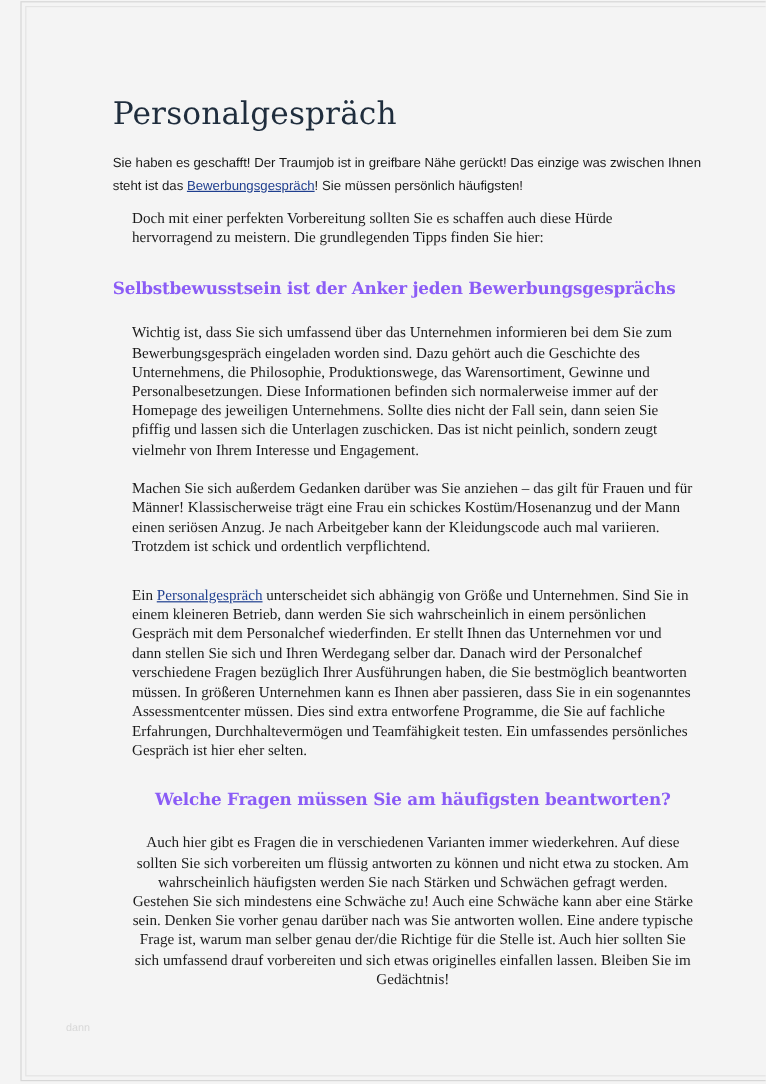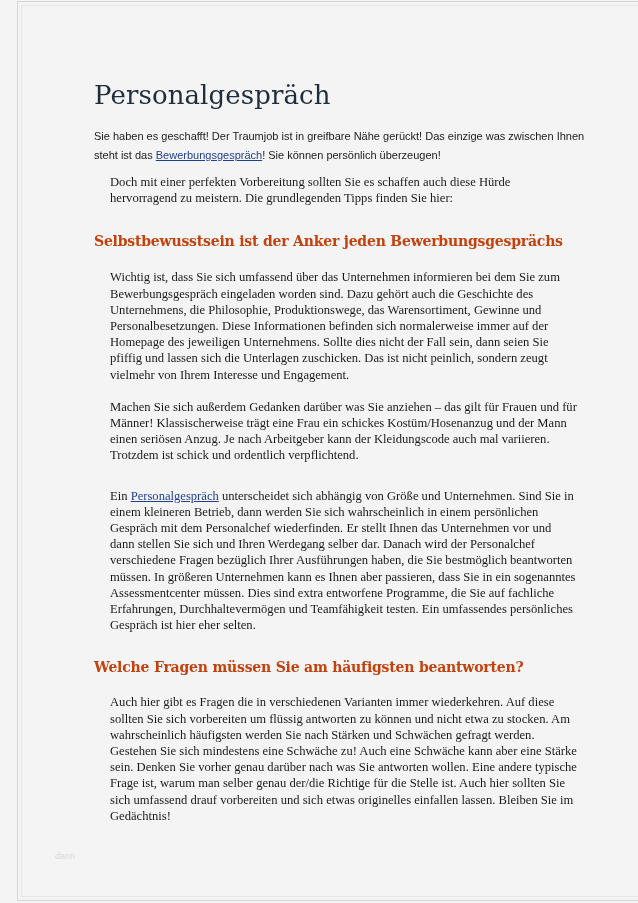--- a/index.html
+++ b/index.html
@@ -66,52 +66,52 @@
     font-size: 12.6px;
     color: #1a1a1a;
     line-height: 16.2px;
     margin: 16px;
   }
   .p-lead { margin-top: 9px; }
   .heading {
     font-family: "DejaVu Serif", serif;
     font-weight: bold;
     font-size: 14px;
-    color: #c2410c;
+    color: #8b5cf6;
     margin: 0;
     line-height: 20px;
     letter-spacing: -0.2px;
   }
   .h1-wrap { margin-top: 25px; }
   .p1 { margin-top: 18px; }
   .p2 { margin-top: 16px; }
   .h2-wrap { margin-top: 24px; }
   .p3 { margin-top: 17px; }
-  .h3-wrap { margin-top: 24px; }
+  .h3-wrap { margin-top: 24px; text-align: center; }
   .p4 { margin-top: 17px; }
   .footer-mark {
     position: absolute;
     left: 39px;
     top: 851px;
     font-family: "Liberation Sans", sans-serif;
     font-size: 9px;
     color: #d8d8d8;
   }
 </style>
 </head>
 <body>
 
 <div class="page">
   <div class="frame-outer"></div>
   <div class="frame-inner"></div>
 
   <div class="content">
     <h1 class="title">Personalgespräch</h1>
 
-    <p class="intro"><span>Sie haben es geschafft! Der Traumjob ist in greifbare Nähe gerückt! Das einzige was zwischen Ihnen steht ist das </span><a class="link">Bewerbungsgespräch</a><span>! Sie können persönlich überzeugen!</span></p>
+    <p class="intro"><span>Sie haben es geschafft! Der Traumjob ist in greifbare Nähe gerückt! Das einzige was zwischen Ihnen steht ist das </span><a class="link">Bewerbungsgespräch</a><span>! Sie müssen persönlich häufigsten!</span></p>
 
     <p class="body-text p-lead">Doch mit einer perfekten Vorbereitung sollten Sie es schaffen auch diese Hürde hervorragend zu meistern. Die grundlegenden Tipps finden Sie hier:</p>
 
     <div class="h1-wrap">
       <h2 class="heading">Selbstbewusstsein ist der Anker jeden Bewerbungsgesprächs</h2>
       <p class="body-text p1">Wichtig ist, dass Sie sich umfassend über das Unternehmen informieren bei dem Sie zum Bewerbungsgespräch eingeladen worden sind. Dazu gehört auch die Geschichte des Unternehmens, die Philosophie, Produktionswege, das Warensortiment, Gewinne und Personalbesetzungen. Diese Informationen befinden sich normalerweise immer auf der Homepage des jeweiligen Unternehmens. Sollte dies nicht der Fall sein, dann seien Sie pfiffig und lassen sich die Unterlagen zuschicken. Das ist nicht peinlich, sondern zeugt vielmehr von Ihrem Interesse und Engagement.</p>
       <p class="body-text p2">Machen Sie sich außerdem Gedanken darüber was Sie anziehen – das gilt für Frauen und für Männer! Klassischerweise trägt eine Frau ein schickes Kostüm/Hosenanzug und der Mann einen seriösen Anzug. Je nach Arbeitgeber kann der Kleidungscode auch mal variieren. Trotzdem ist schick und ordentlich verpflichtend.</p>
     </div>
 
     <div class="h2-wrap">

